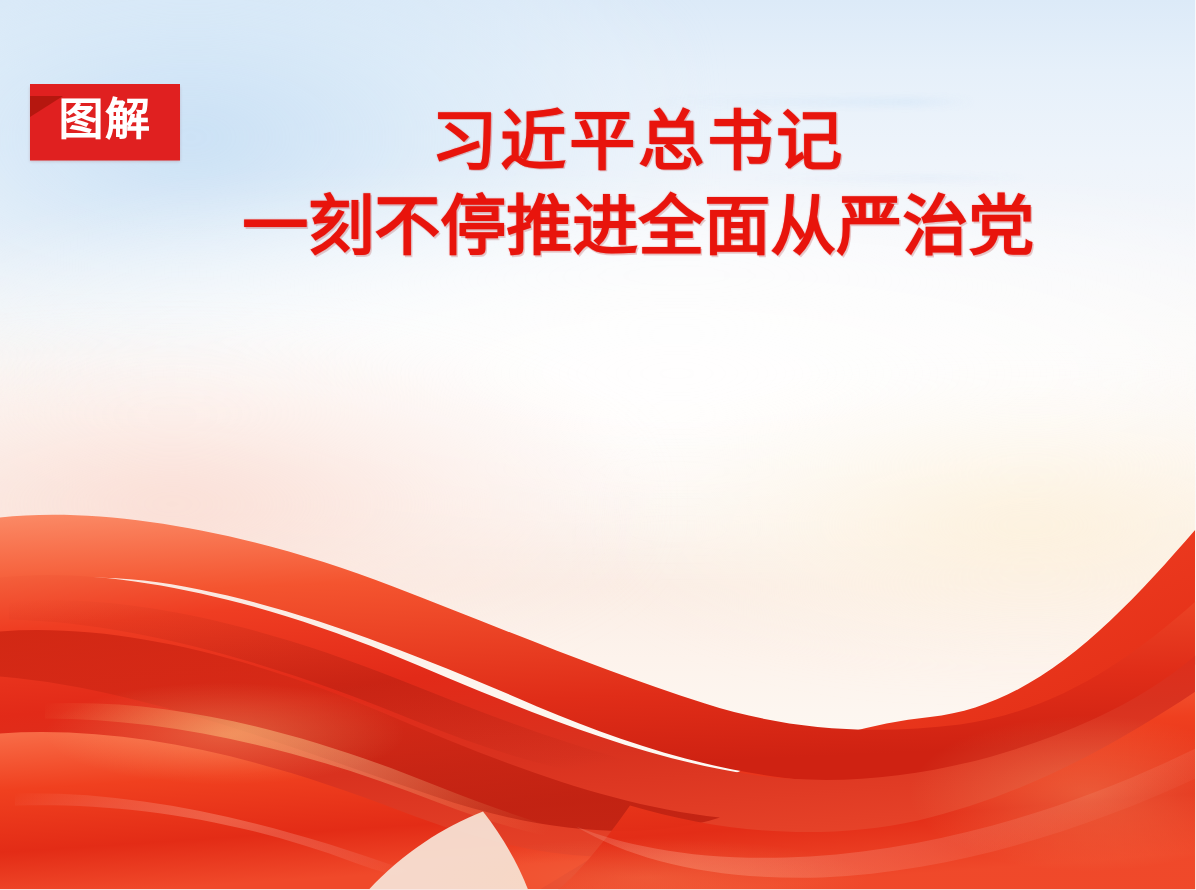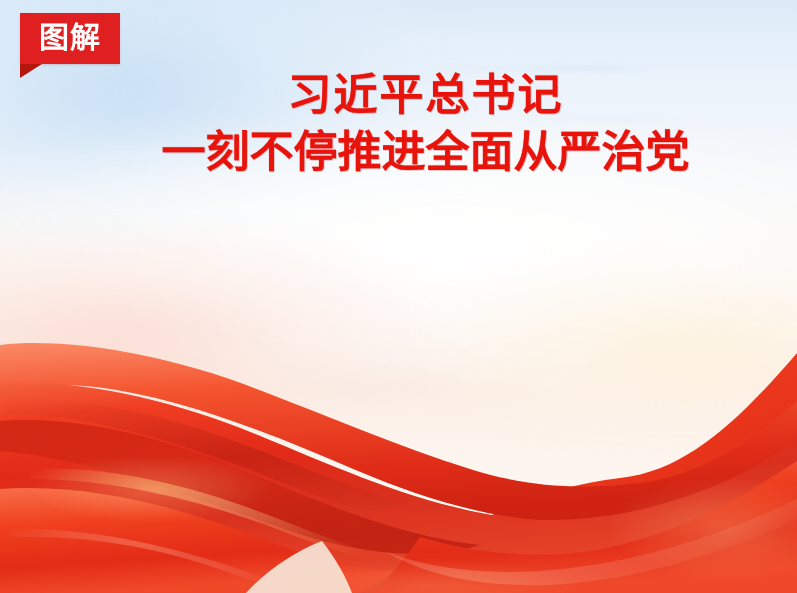--- a/index.html
+++ b/index.html
@@ -126,20 +126,21 @@
   }
   .badge-body {
     position: relative;
     width: 100px;
     height: 51px;
     background: #e02020;
     box-shadow: 0 1px 2px rgba(120,0,0,0.18);
     display: flex;
     align-items: center;
     justify-content: center;
+    margin-top: 43px;
   }
   .badge-label {
     color: #ffffff;
     font-size: 30px;
     line-height: 1;
     font-weight: 700;
     letter-spacing: 1px;
     font-family: "DejaVu Sans", "Liberation Sans", sans-serif;
     padding-bottom: 2px;
   }

